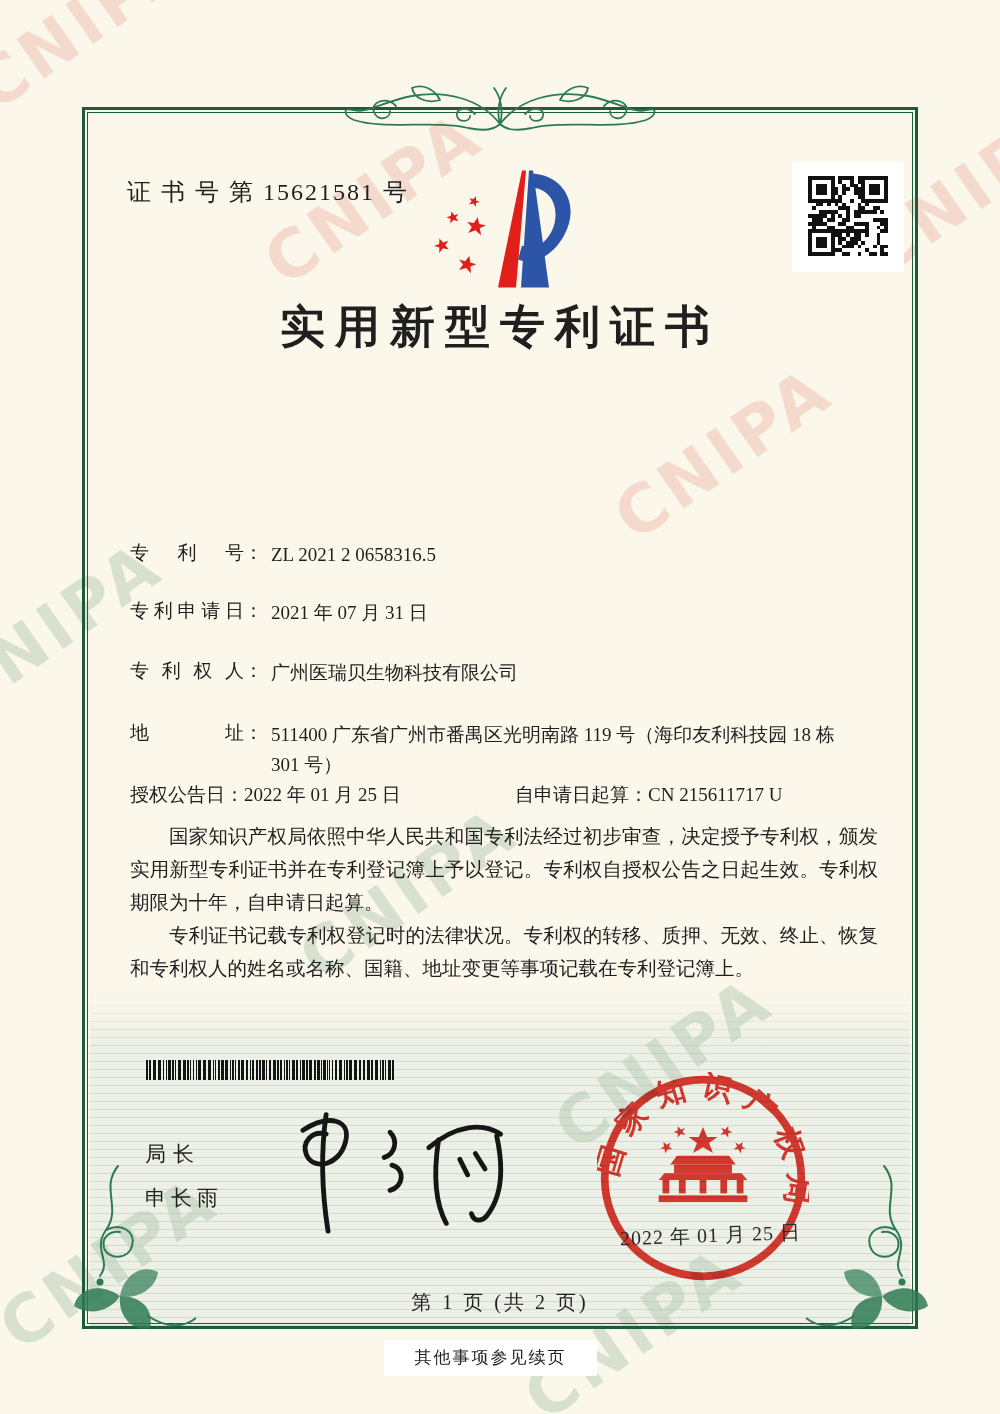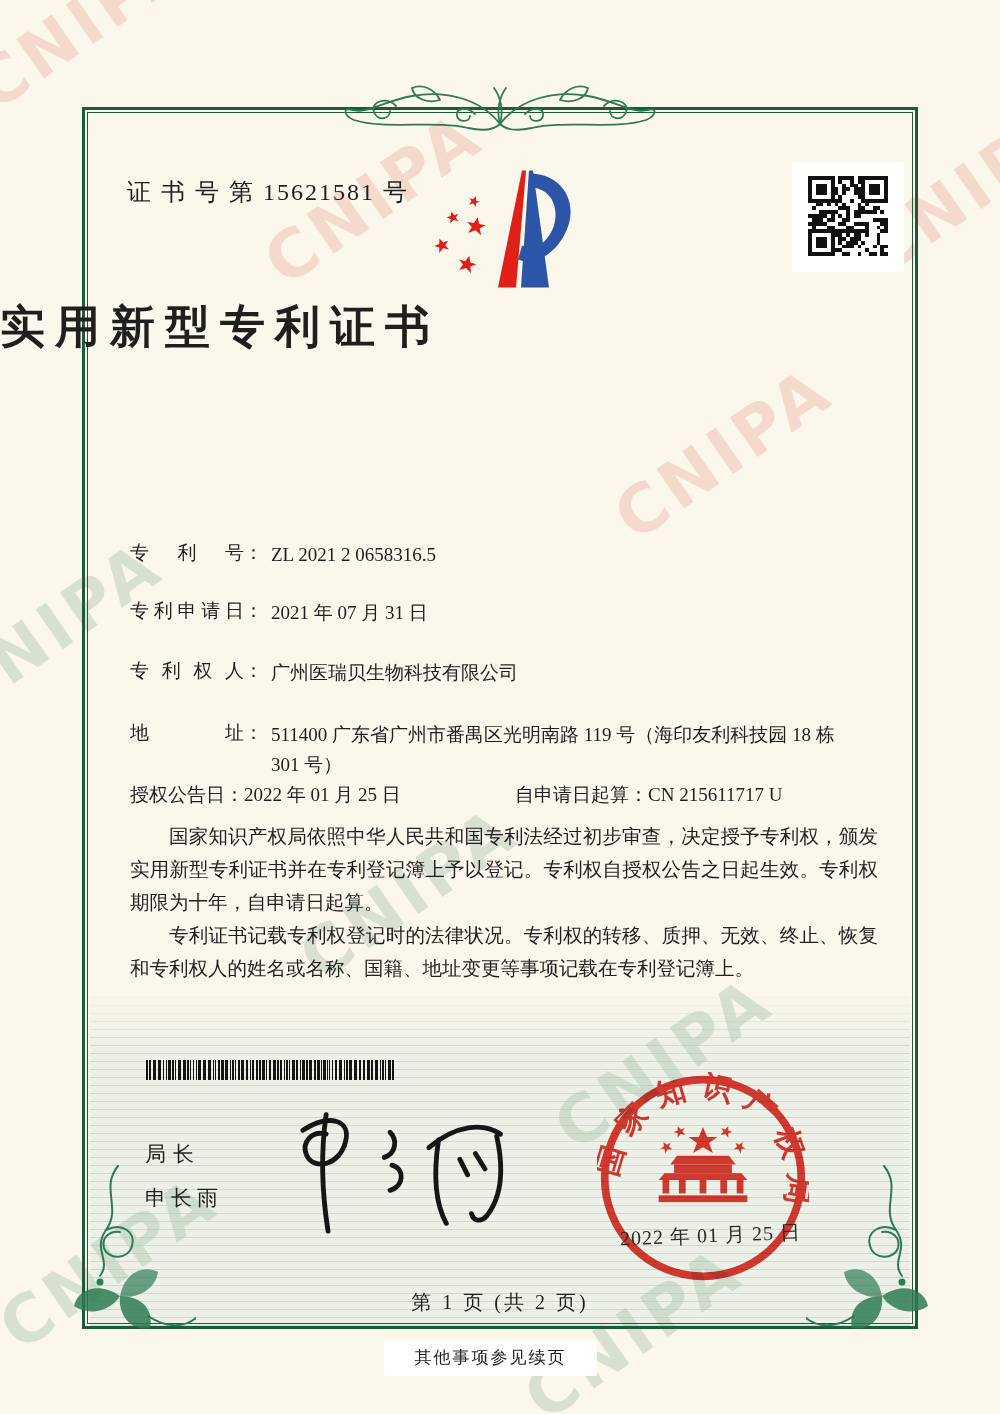--- a/index.html
+++ b/index.html
@@ -19,21 +19,21 @@
   #panel{left:90px;top:988px;width:820px;height:338px;z-index:2;
      background:repeating-linear-gradient(0deg,rgba(140,166,146,.30) 0 1px,rgba(0,0,0,0) 1px 8px),
                 linear-gradient(var(--panel),var(--panel))}
   #panel-fade{left:90px;top:988px;width:820px;height:62px;z-index:2;
      background:linear-gradient(var(--paper),rgba(252,247,235,0))}
   
   #cert-no{left:127px;top:176px;font-size:24px;letter-spacing:2px;z-index:5}
   #logo{left:428px;top:164px;z-index:5}
   #qr-box{left:792px;top:162px;width:112px;height:110px;background:#ffffff;z-index:5}
   #qr{position:absolute;left:16px;top:14px}
-  #title{left:0;top:297px;width:100%;font-size:45px;font-weight:bold;letter-spacing:10px;z-index:5}
+  #title{left:0;top:297px;width:100%;text-align:center;font-size:45px;font-weight:bold;letter-spacing:10px;z-index:5}
   
   #field-rows{left:130px;top:423px;width:748px;height:425px;z-index:5;font-size:19px}
   .frow{position:absolute;left:0;white-space:nowrap}
   .frow-0{top:0}.frow-1{top:57px}.frow-2{top:117px}.frow-3{top:175px}.frow-4{top:235px}.frow-5{top:297px}
   .flabel{display:inline-block;width:114px;text-align:justify;text-align-last:justify;vertical-align:top}
   .fcolon{vertical-align:top}
   .fvalue{display:inline-block;margin-left:8px;width:580px;line-height:30px;vertical-align:top;white-space:normal}
   #grant-row{left:130px;top:782px;width:748px;z-index:5;font-size:19px}
   #grant-right{position:absolute;left:385px;top:0;white-space:nowrap}
   

